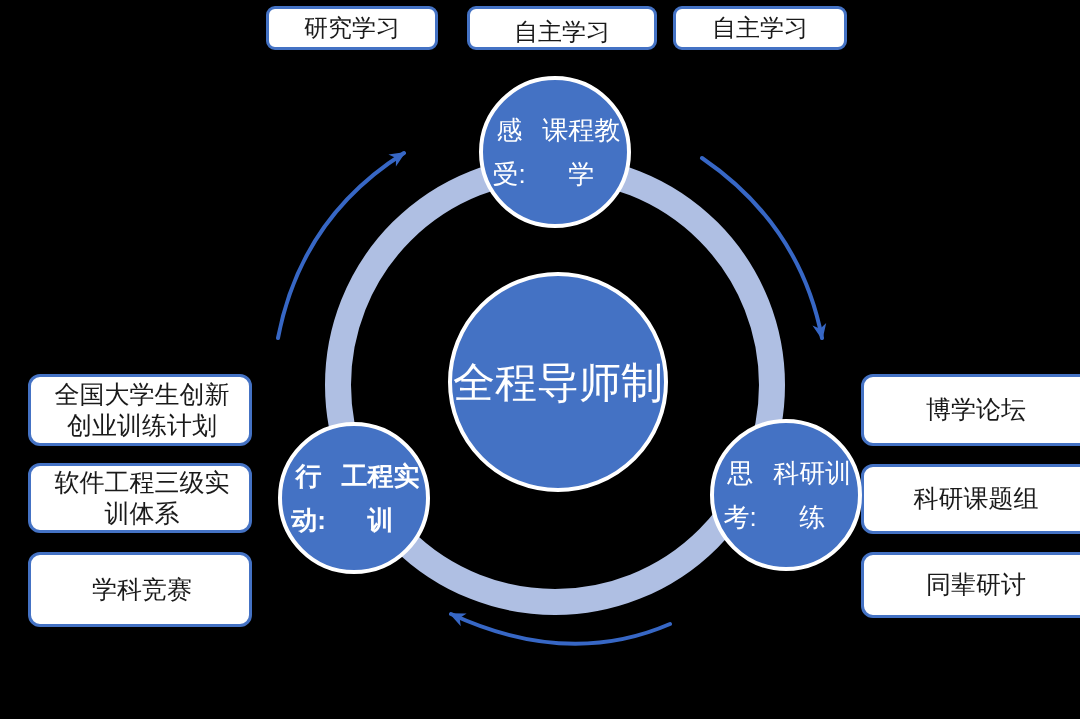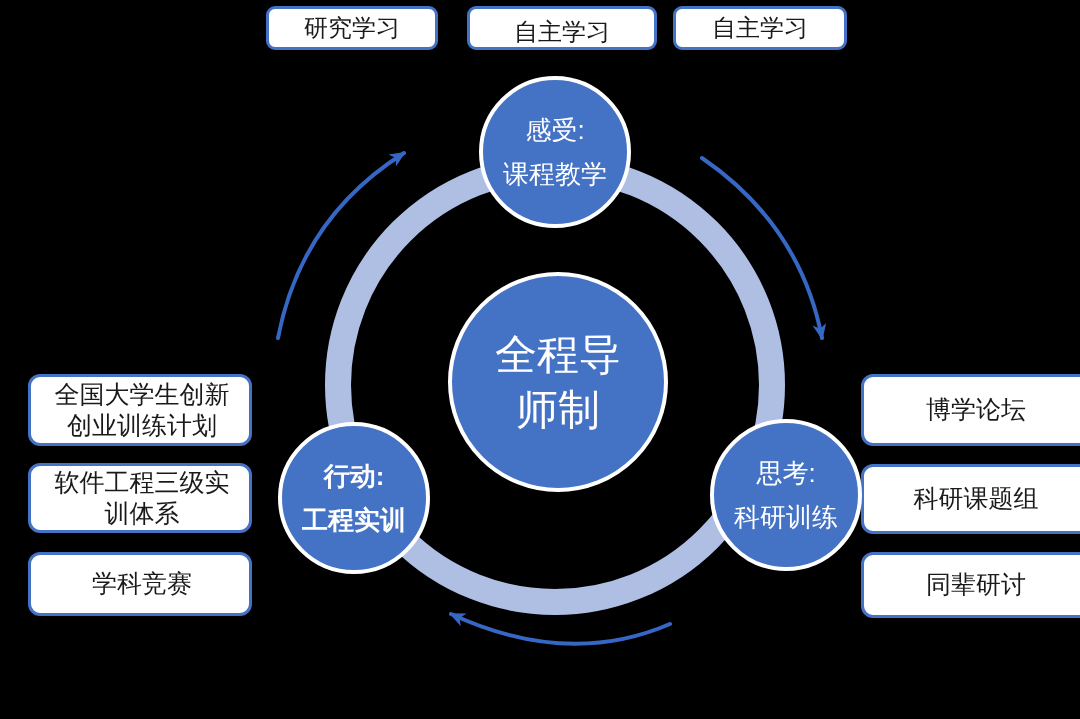--- a/index.html
+++ b/index.html
@@ -48,23 +48,24 @@
   }
   .right-box { left: 841px; width: 230px; }
   .left-box  { left: 8px; padding-left: 12px; }
   .circle {
     position: absolute;
     background: #4472C4;
     border: 4px solid #ffffff;
     border-radius: 50%;
     color: #ffffff;
     display: flex;
-    flex-direction: column;
+    flex-direction: row;
     align-items: center;
     justify-content: center;
+    text-align: center;
     box-sizing: border-box;
   }
   .satellite {
     width: 152px;
     height: 152px;
     font-size: 26px;
     line-height: 44px;
   }
   .center-circle {
     left: 428px;
@@ -101,21 +102,21 @@
   <div class="label-box top-box" style="left:653px; width:174px;">
     <span>自主学习</span>
   </div>
 
   <div class="label-box side-box left-box" style="top:374px; height:72px;">
     <span>全国大学生创新创业训练计划</span>
   </div>
   <div class="label-box side-box left-box" style="top:463px; height:70px;">
     <span>软件工程三级实训体系</span>
   </div>
-  <div class="label-box side-box left-box" style="top:552px; height:64px;">
+  <div class="label-box side-box left-box" style="top:552px; height:75px;">
     <span>学科竞赛</span>
   </div>
 
   <div class="label-box side-box right-box" style="top:374px; height:72px;">
     <span>博学论坛</span>
   </div>
   <div class="label-box side-box right-box" style="top:464px; height:70px;">
     <span>科研课题组</span>
   </div>
   <div class="label-box side-box right-box" style="top:552px; height:66px;">

